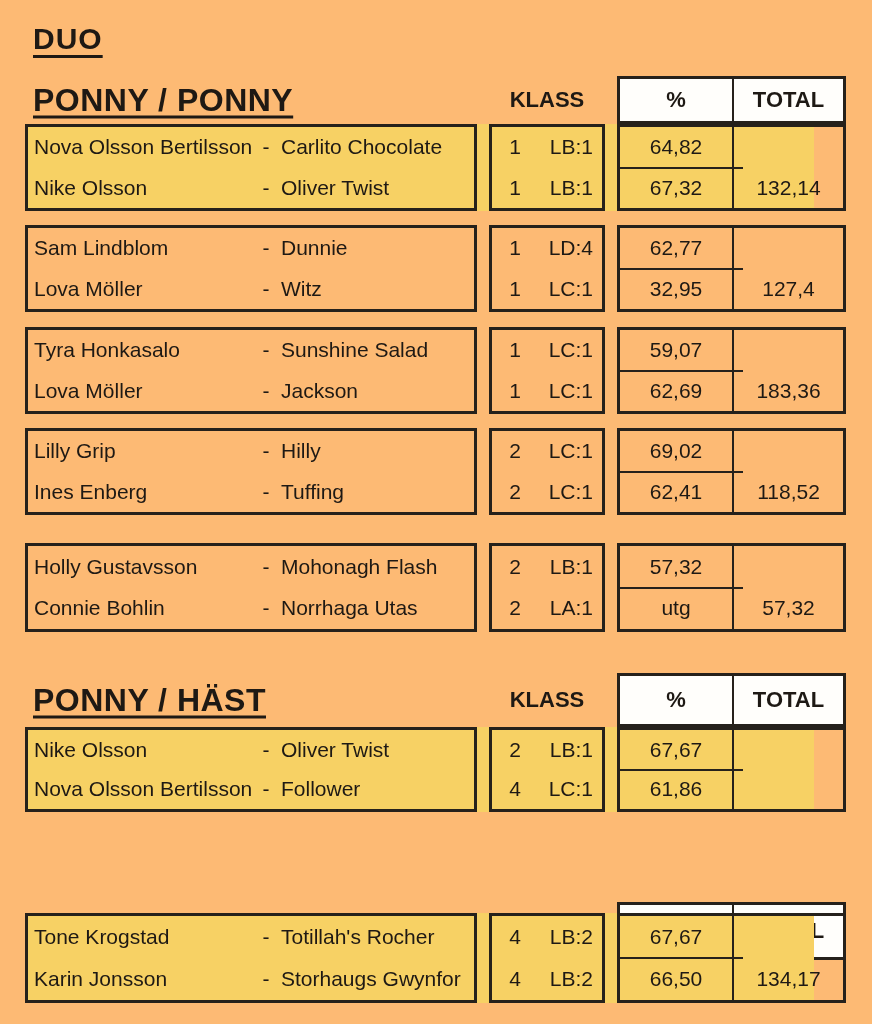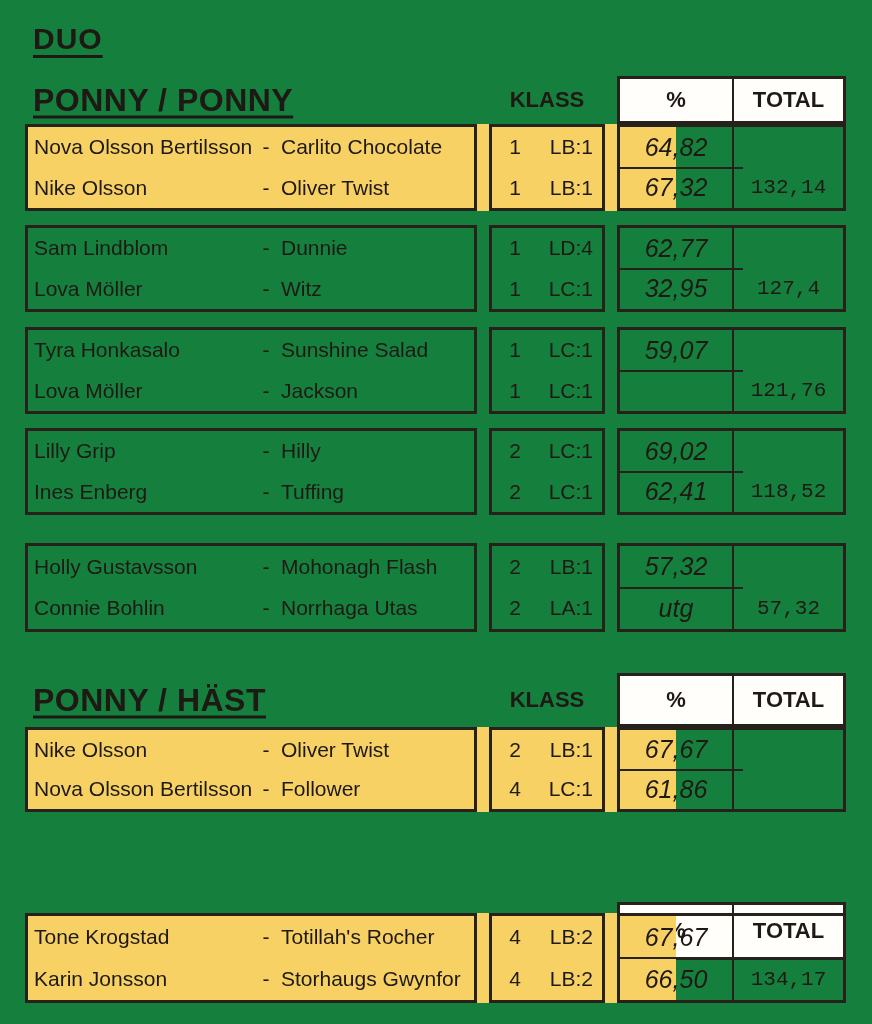--- a/index.html
+++ b/index.html
@@ -1,18 +1,18 @@
 <!DOCTYPE html>
 <html><head>
 <meta charset="utf-8">
 <style>
   html,body { margin:0; padding:0; background:#ffffff; }
   .page {
     position:relative; width:872px; height:1024px;
-    background:#15803d; overflow:hidden;
+    background:#fdba74; overflow:hidden;
     font-family:"Liberation Sans", sans-serif;
     color:#1e1914;
   }
   .title {
     position:absolute; left:33px; top:22px;
     font-size:30px; font-weight:bold; letter-spacing:1px;
     text-decoration:underline; text-decoration-thickness:3px; text-underline-offset:6px;
   }
   
   .sec-head { position:absolute; left:25px; width:821px; }
@@ -27,21 +27,21 @@
   }
   .head-box {
     position:absolute; top:0; height:100%; box-sizing:border-box;
     background:#fffefb; border:3px solid #26211b;
     display:flex; align-items:center; justify-content:center;
     font-size:22px; font-weight:bold;
   }
   .pct-head  { left:592px; width:117px; border-right-width:2px; }
   .total-head{ left:709px; width:112px; border-left:none; }
   
-  .group { position:absolute; left:25px; width:651px; }
+  .group { position:absolute; left:25px; width:776px;padding-left:13px; }
   .group.hl { background:#f7d164; }
   .box { position:absolute; top:0; height:100%; box-sizing:border-box; border:3px solid #26211b; }
   .name-box  { left:0;     width:452px; }
   .klass-box { left:464px; width:116px; }
   .score-box { left:592px; width:229px; display:flex; }
   .nrow { position:relative; height:50%; }
   .nrow span {
     position:absolute; top:50%; transform:translateY(-50%);
     font-size:21px; white-space:nowrap;
   }
@@ -53,22 +53,22 @@
     display:flex; align-items:center; justify-content:space-between;
     padding:0 9px 0 14px; font-size:21px;
   }
   .knum { width:18px; text-align:center; }
   .pct-col { width:114px; box-sizing:border-box; position:relative;
              border-right:2px solid #26211b; }
   .pct-col::after { 
     content:""; position:absolute; left:0; top:50%; margin-top:-1px;
     width:123px; height:2px; background:#26211b;
   }
-  .pcell { height:50%; display:flex; align-items:center; justify-content:center; font-size:25px;font-style:italic; }
-  .total-col { flex:1; display:flex; flex-direction:column;font-family:Liberation Mono, monospace; }
+  .pcell { height:50%; display:flex; align-items:center; justify-content:center; font-size:21px; }
+  .total-col { flex:1; display:flex; flex-direction:column; }
   .tspacer { height:50%; }
   .tval { height:50%; display:flex; align-items:center; justify-content:center; font-size:21px; }
 </style>
 </head>
 <body>
 
 <div class="page">
 
   <div class="title">DUO</div>
 
@@ -168,24 +168,25 @@
         <span class="kcode">LC:1</span>
       </div>
       <div class="krow">
         <span class="knum">1</span>
         <span class="kcode">LC:1</span>
       </div>
     </div>
     <div class="box score-box">
       <div class="pct-col">
         <div class="pcell">59,07</div>
-      </div>
-      <div class="total-col">
-        <div class="tspacer"></div>
-        <div class="tval">121,76</div>
+        <div class="pcell">62,69</div>
+      </div>
+      <div class="total-col">
+        <div class="tspacer"></div>
+        <div class="tval">183,36</div>
       </div>
     </div>
   </div>
 
   <div class="group" style="top:428px;height:87px">
     <div class="box name-box">
       <div class="nrow">
         <span class="rider">Lilly Grip</span>
         <span class="dash">-</span>
         <span class="horse">Hilly</span>

